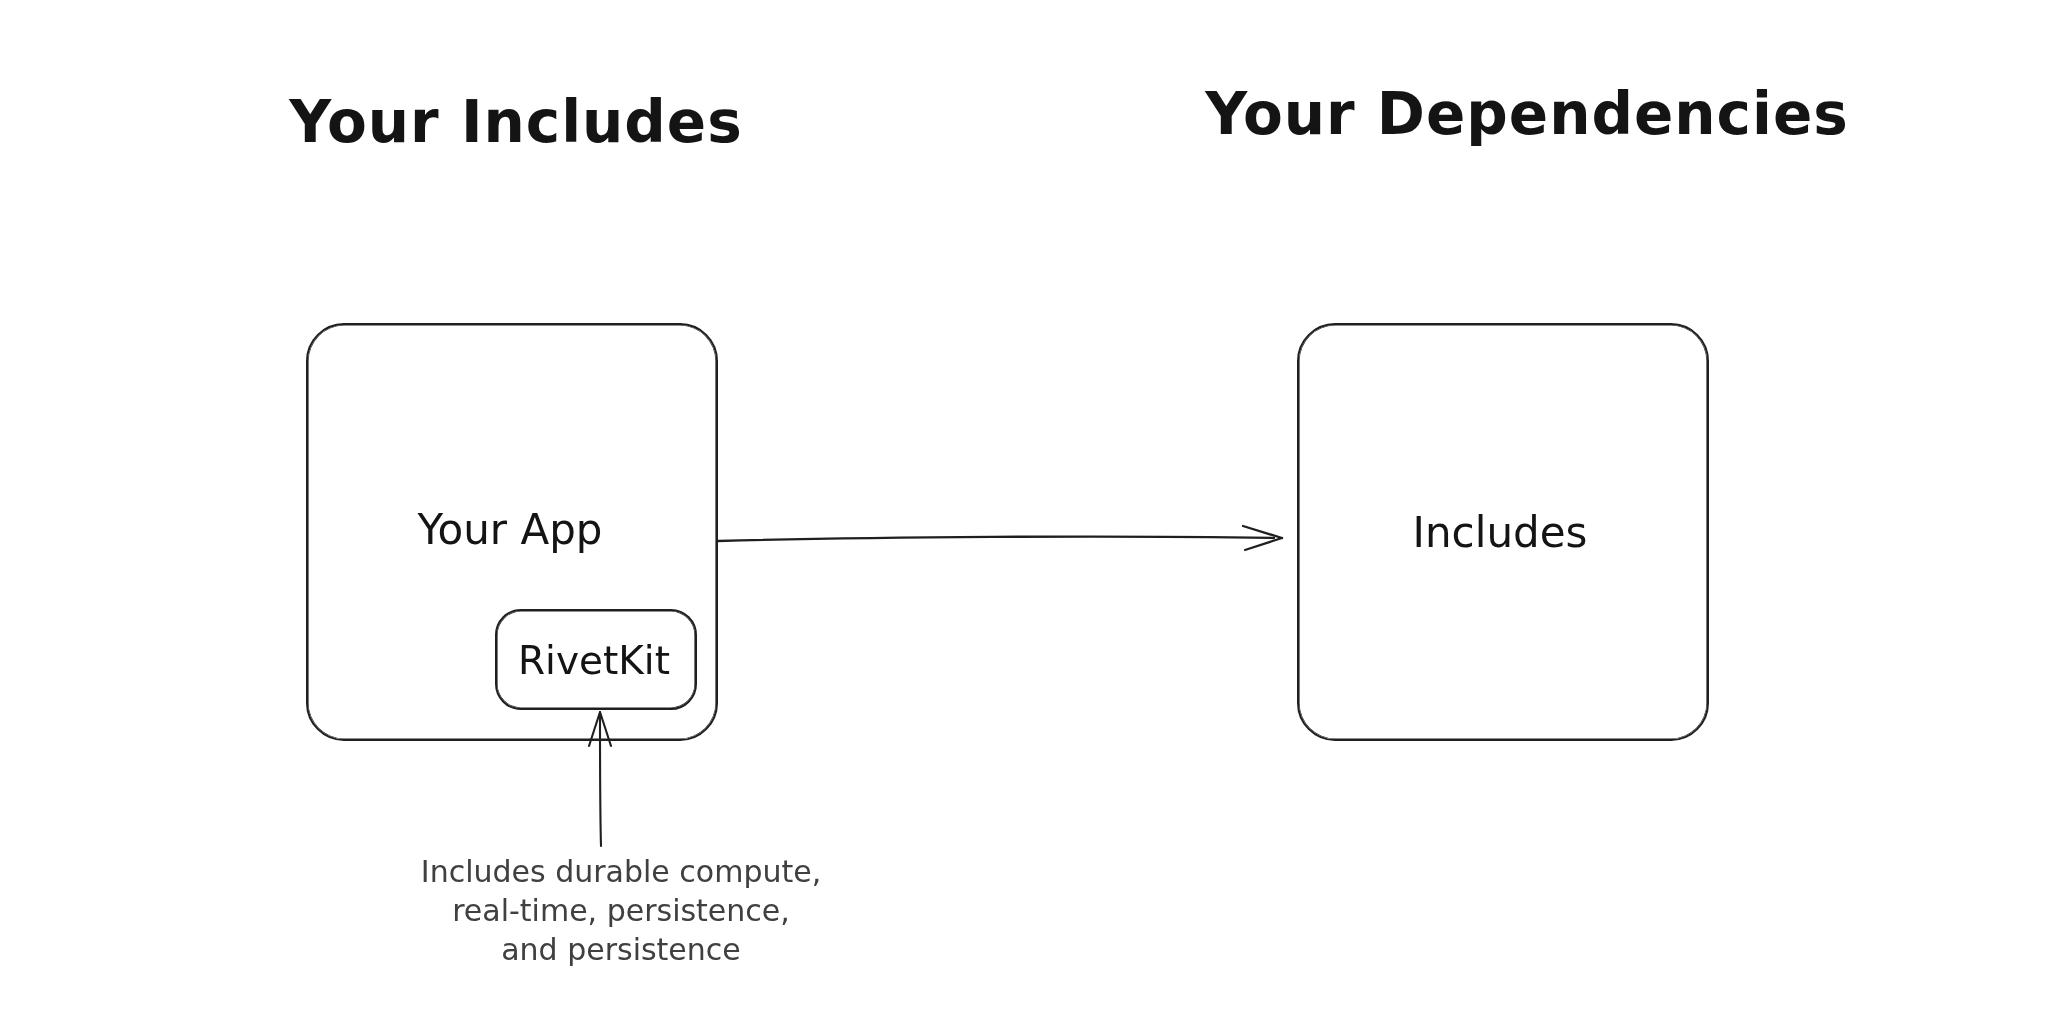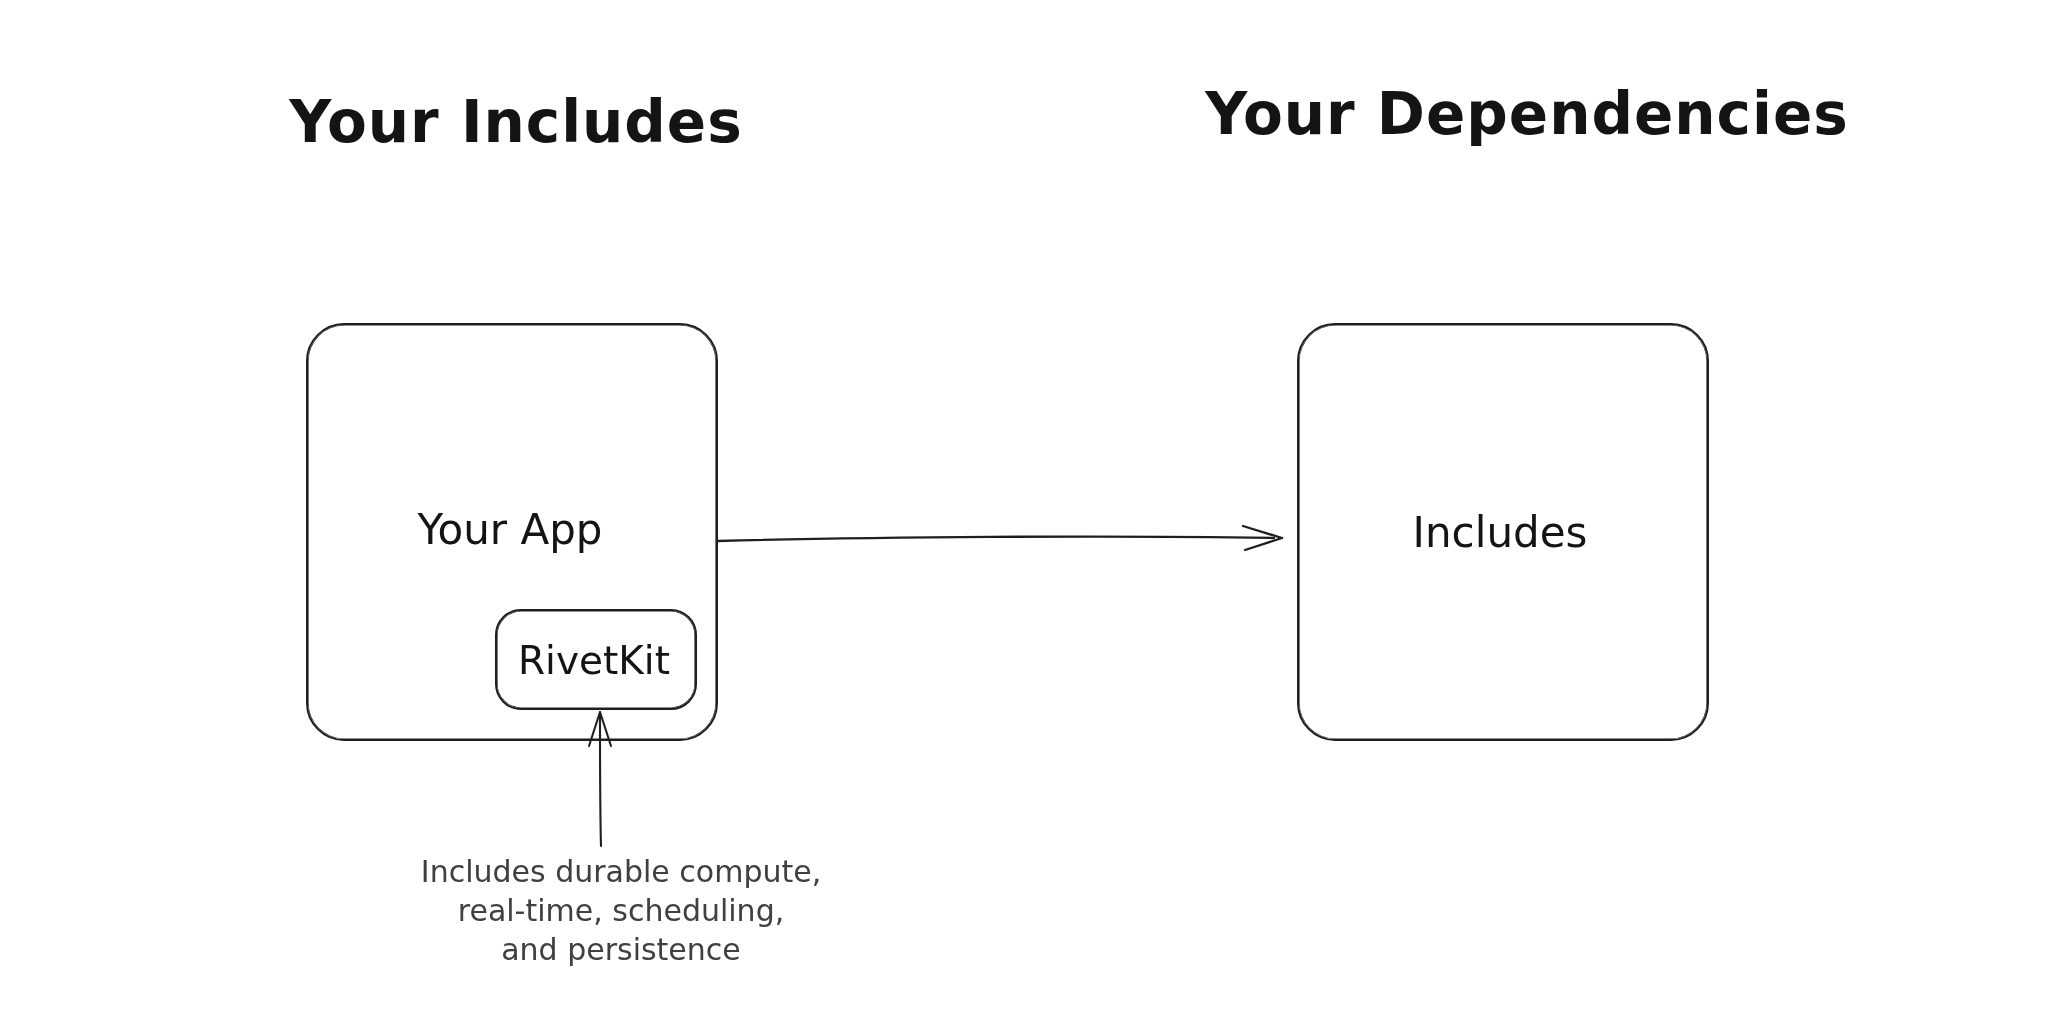--- a/index.html
+++ b/index.html
@@ -105,17 +105,17 @@
 
     <g stroke="#1f1f1f" stroke-width="2.1" fill="none" stroke-linecap="round">
       <path d="M 601 846 C 600 810, 600 760, 600 716"></path>
       <path d="M 600 712 L 589 746"></path>
       <path d="M 600 712 L 611 746"></path>
     </g>
   </svg>
 
   <div class="annotation">
     <div>Includes durable compute,</div>
-    <div>real-time, scheduling,</div>
+    <div>real-time, persistence,</div>
     <div>and persistence</div>
   </div>
 
 </div>
 
 </body></html>

